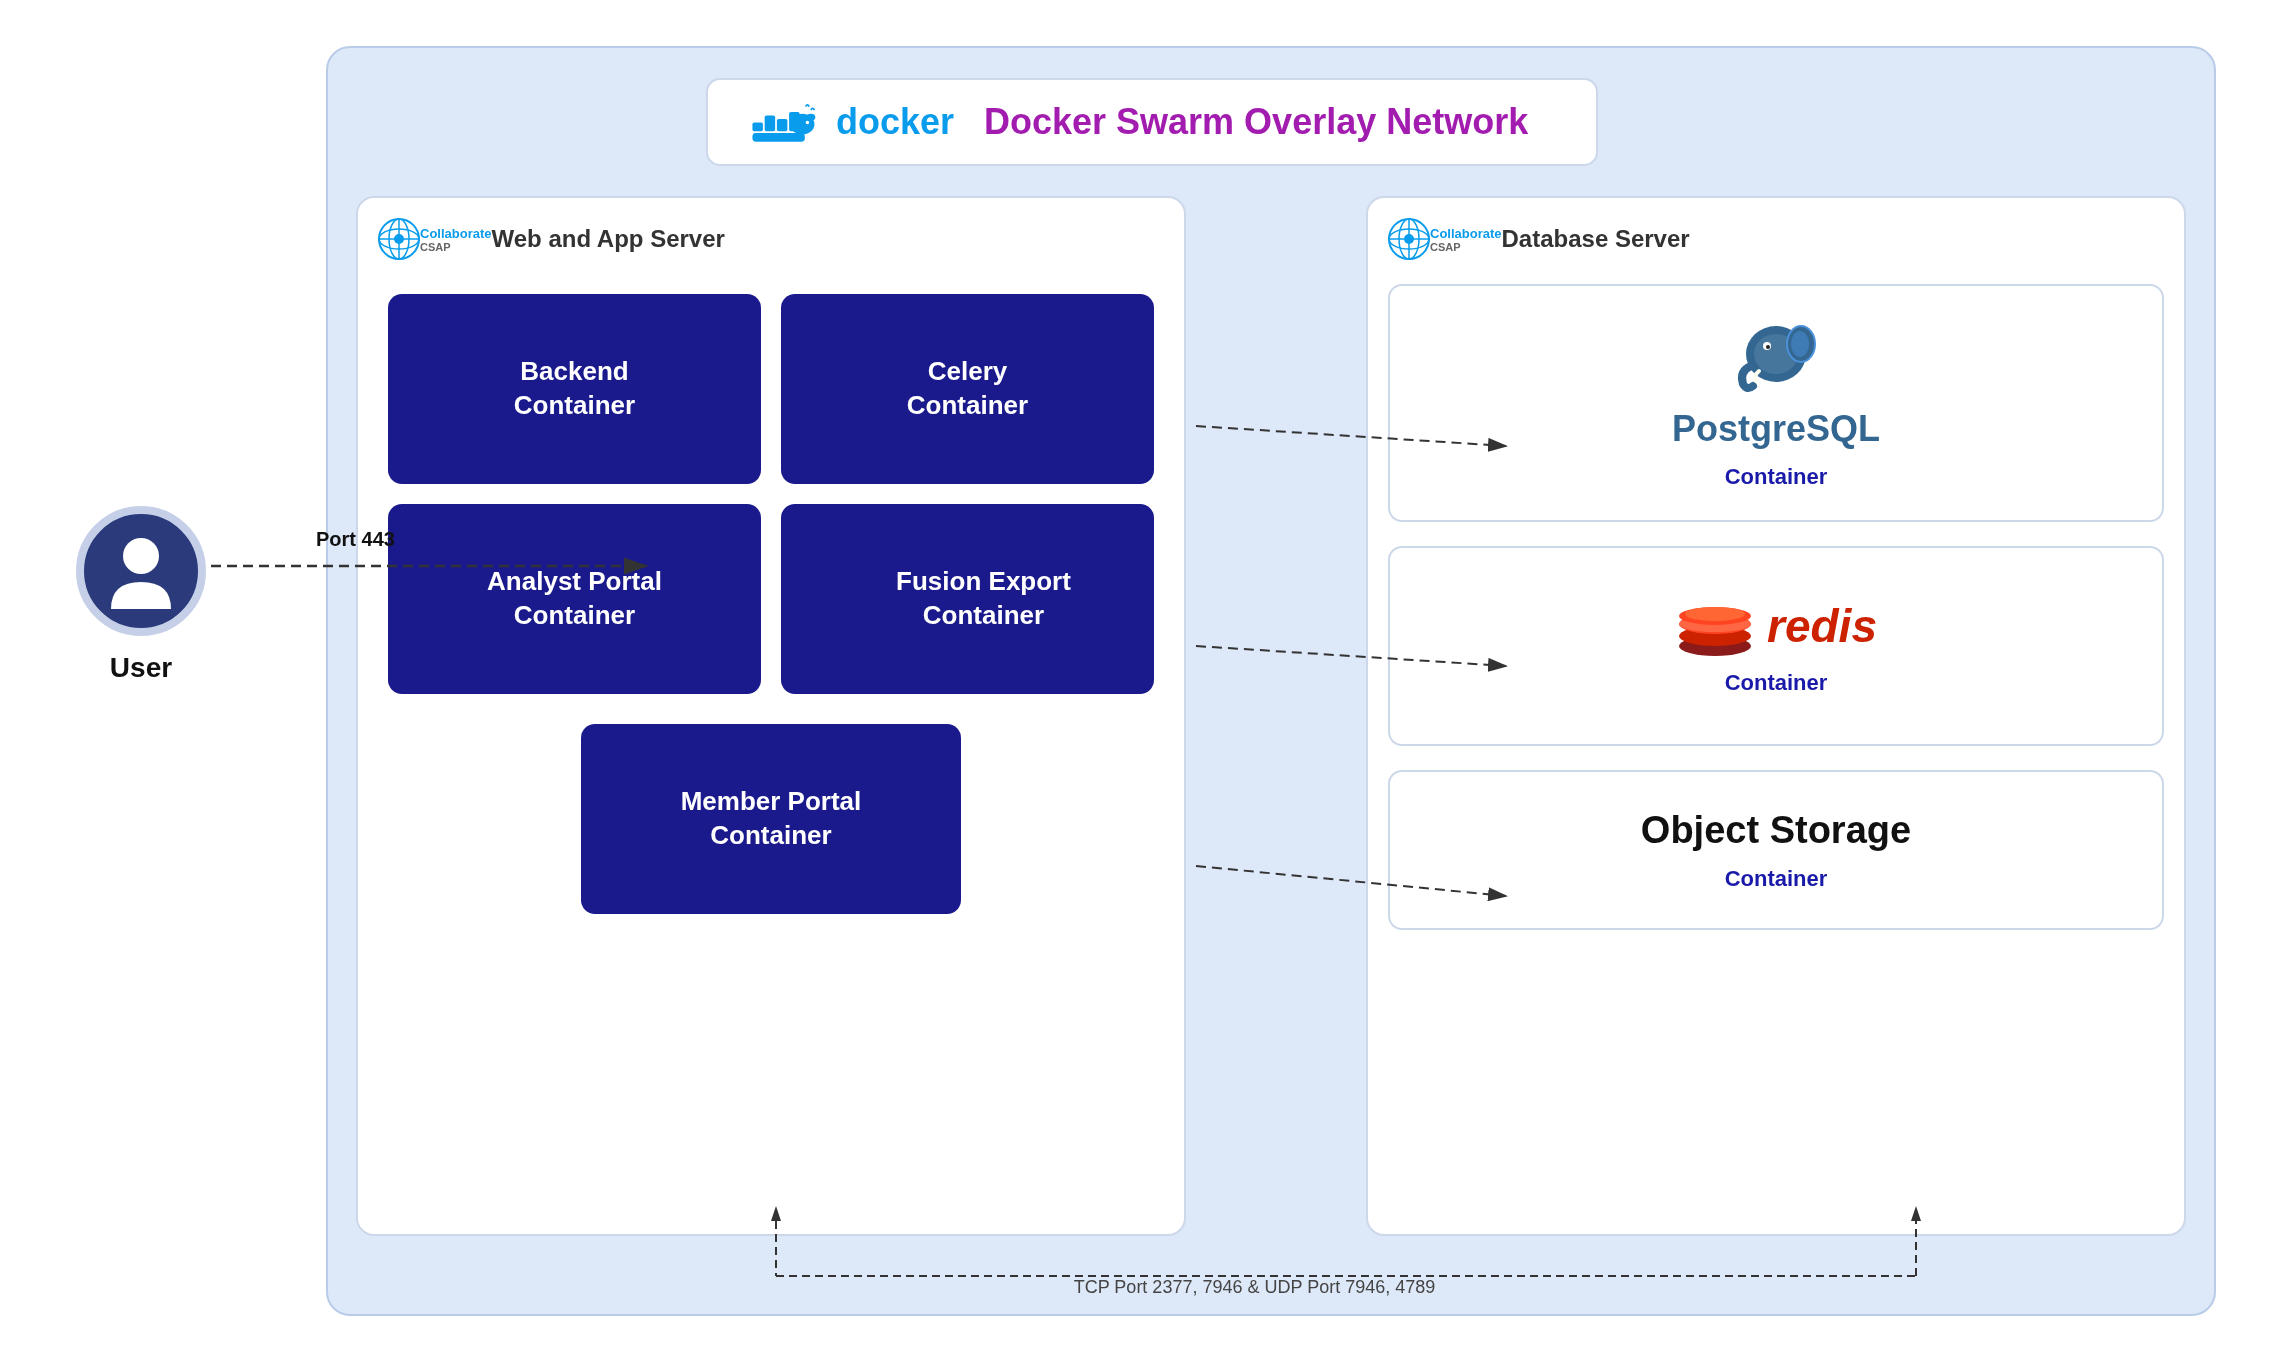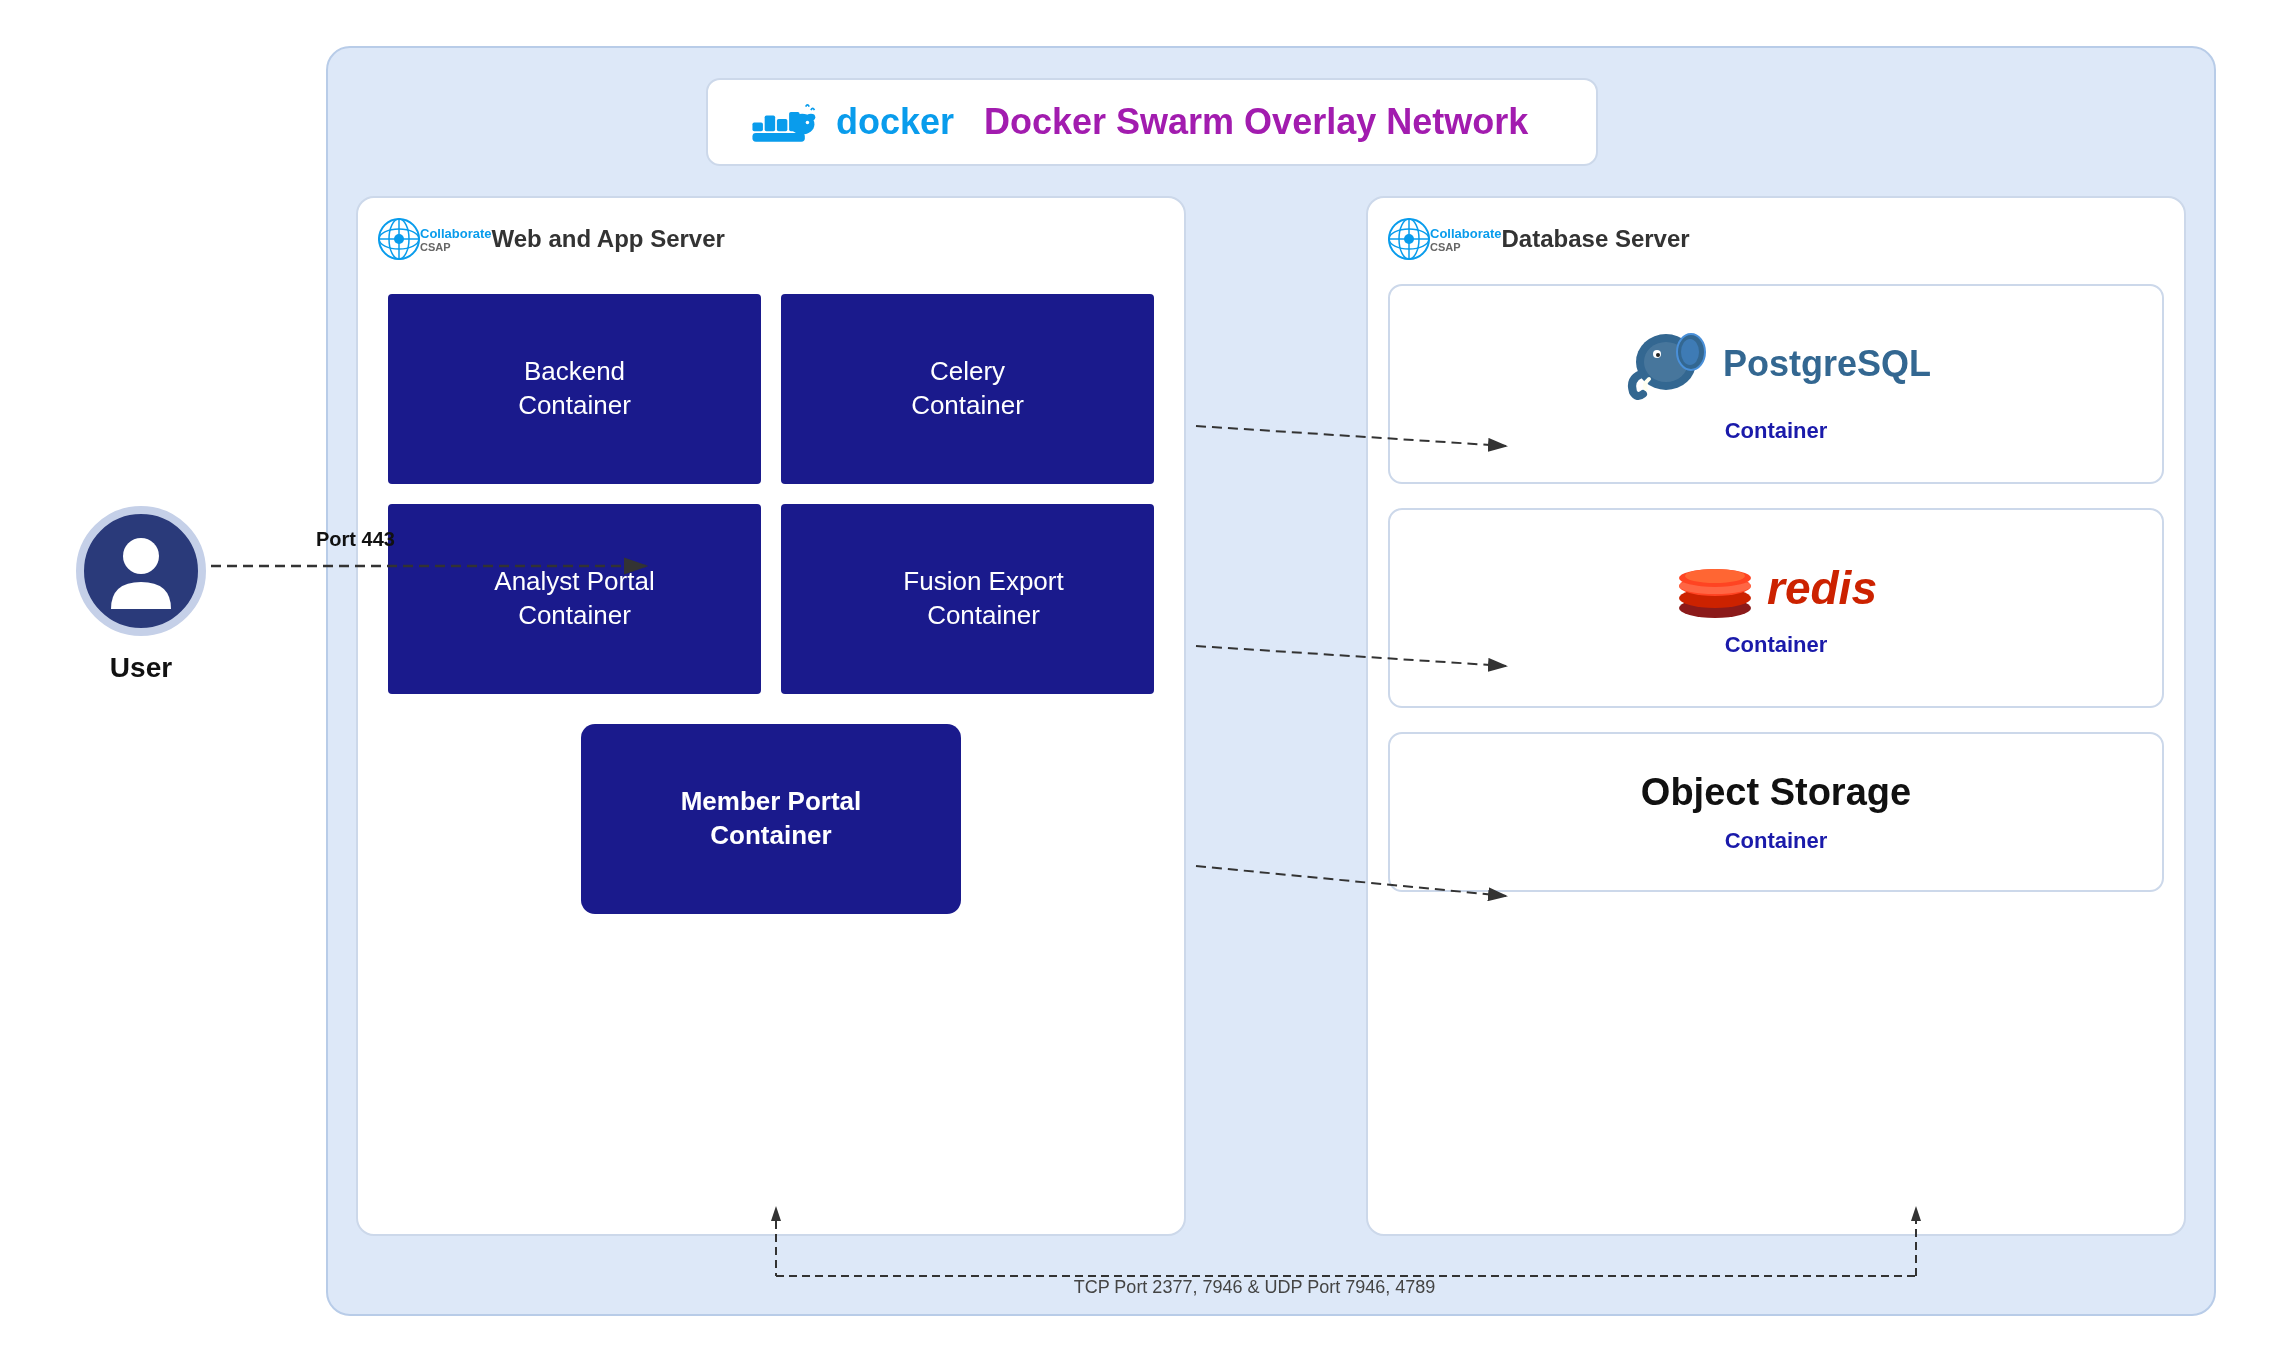--- a/index.html
+++ b/index.html
@@ -99,24 +99,24 @@
     .containers-grid {
       display: grid;
       grid-template-columns: 1fr 1fr;
       gap: 20px;
       padding: 10px;
     }
 
     .container-btn {
       background: #1a1a8c;
       color: white;
-      border-radius: 4px;
+      border-radius: 14px;
       padding: 30px 20px;
       font-size: 26px;
-      font-weight: 400;
+      font-weight: 700;
       text-align: center;
       line-height: 1.3;
       min-height: 190px;
       display: flex;
       align-items: center;
       justify-content: center;
     }
 
     .member-portal-row {
       display: flex;
@@ -210,20 +210,21 @@
       font-size: 18px;
       color: #444;
       font-weight: 500;
     }
 
     
     .pg-logo {
       display: flex;
       align-items: center;
       gap: 12px;
+      flex-direction: column;
     }
 
     
     .redis-logo {
       display: flex;
       align-items: center;
       gap: 12px;
     }
 
     

